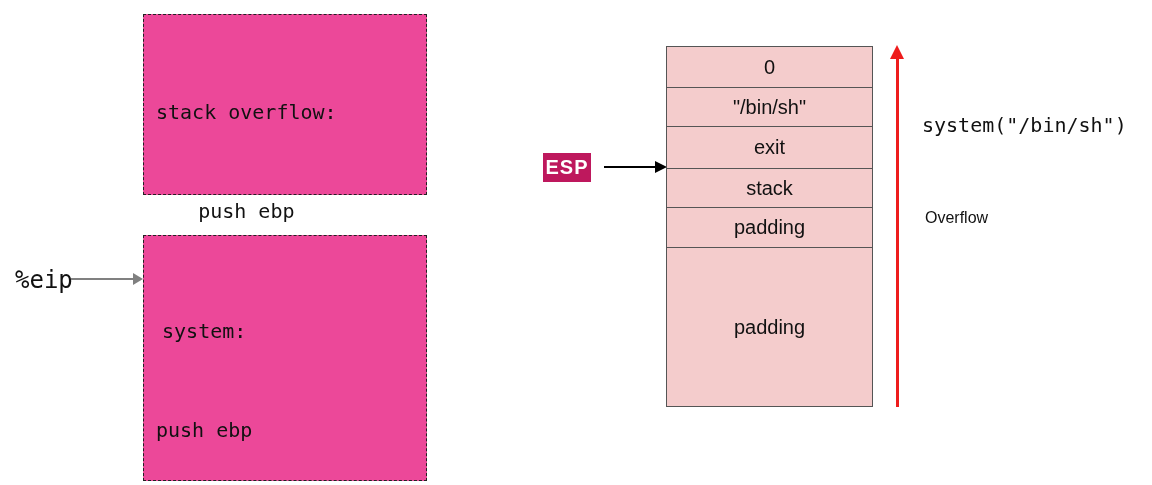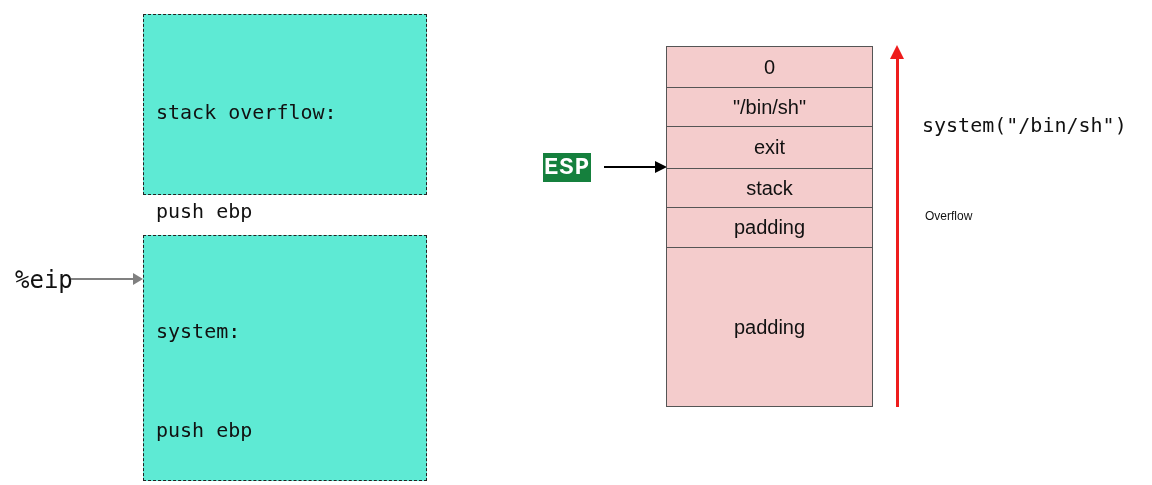--- a/index.html
+++ b/index.html
@@ -13,22 +13,23 @@
     height: 485px;
     background: #ffffff;
     overflow: hidden;
     font-family: "Liberation Sans", sans-serif;
   }
 
   
   .code-box {
     position: absolute;
     border: 1px dashed #222222;
-    background: #5eead4;
+    background: #ec4899;
     box-sizing: border-box;
+    text-align: center;
   }
   .code-box.box1 { left: 143px; top: 14px;  width: 284px; height: 181px; }
   .code-box.box2 { left: 143px; top: 217px; width: 284px; height: 246px; margin-top: 18px; }
   .code-lines {
     position: absolute;
     left: 12px;
     font-family: "DejaVu Sans Mono", "Liberation Mono", monospace;
     font-size: 20px;
     line-height: 33px;
     color: #111111;
@@ -45,24 +46,24 @@
     font-family: "DejaVu Sans Mono", "Liberation Mono", monospace;
     font-size: 24px;
     color: #111111;
   }
   .esp-label {
     position: absolute;
     left: 543px;
     top: 153px;
     width: 48px;
     height: 29px;
-    background: #15803d;
+    background: #be185d;
     color: #ffffff;
-    font-family: Liberation Mono, monospace;
-    font-size: 24px;
+    font-family: Liberation Sans, sans-serif;
+    font-size: 20px;
     font-weight: bold;
     display: flex;
     align-items: center;
     justify-content: center;
     letter-spacing: 1px;
   }
 
   
   .arrow-line { position: absolute; }
   .eip-arrow-line {
@@ -129,21 +130,21 @@
     font-family: "DejaVu Sans Mono", "Liberation Mono", monospace;
     font-size: 20px;
     line-height: 29px;
     color: #111111;
     white-space: pre;
   }
   .overflow-label {
     position: absolute;
     left: 925px; top: 209px;
     font-family: "Liberation Sans", sans-serif;
-    font-size: 12px;
+    font-size: 16px;
     color: #111111;
   }
 </style>
 </head>
 <body>
 
 <div class="canvas">
 
   <div class="code-box box1">
     <div class="code-lines">

